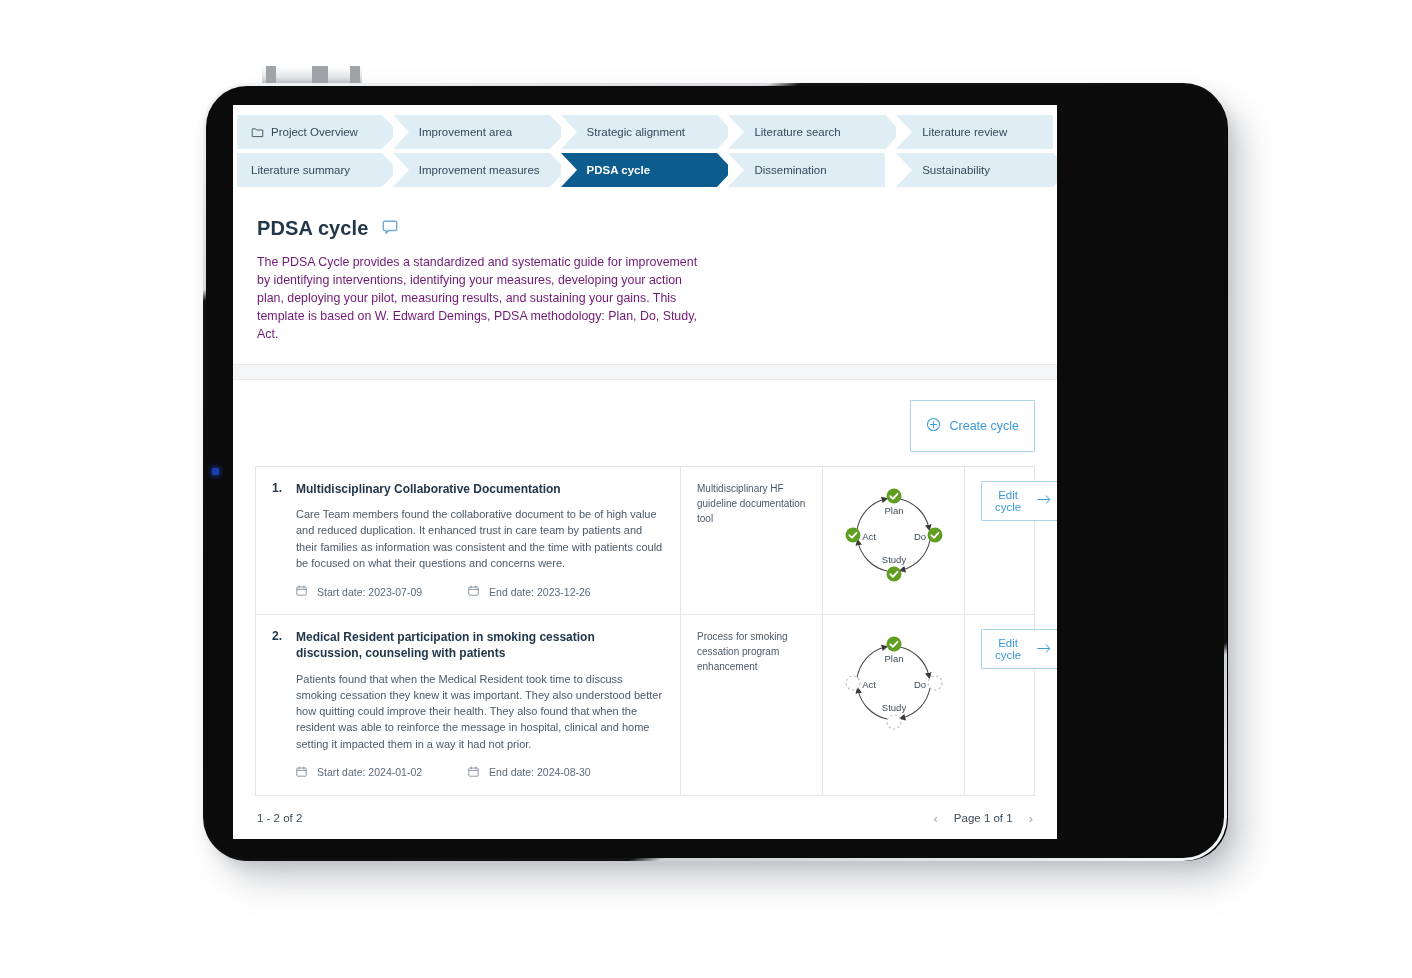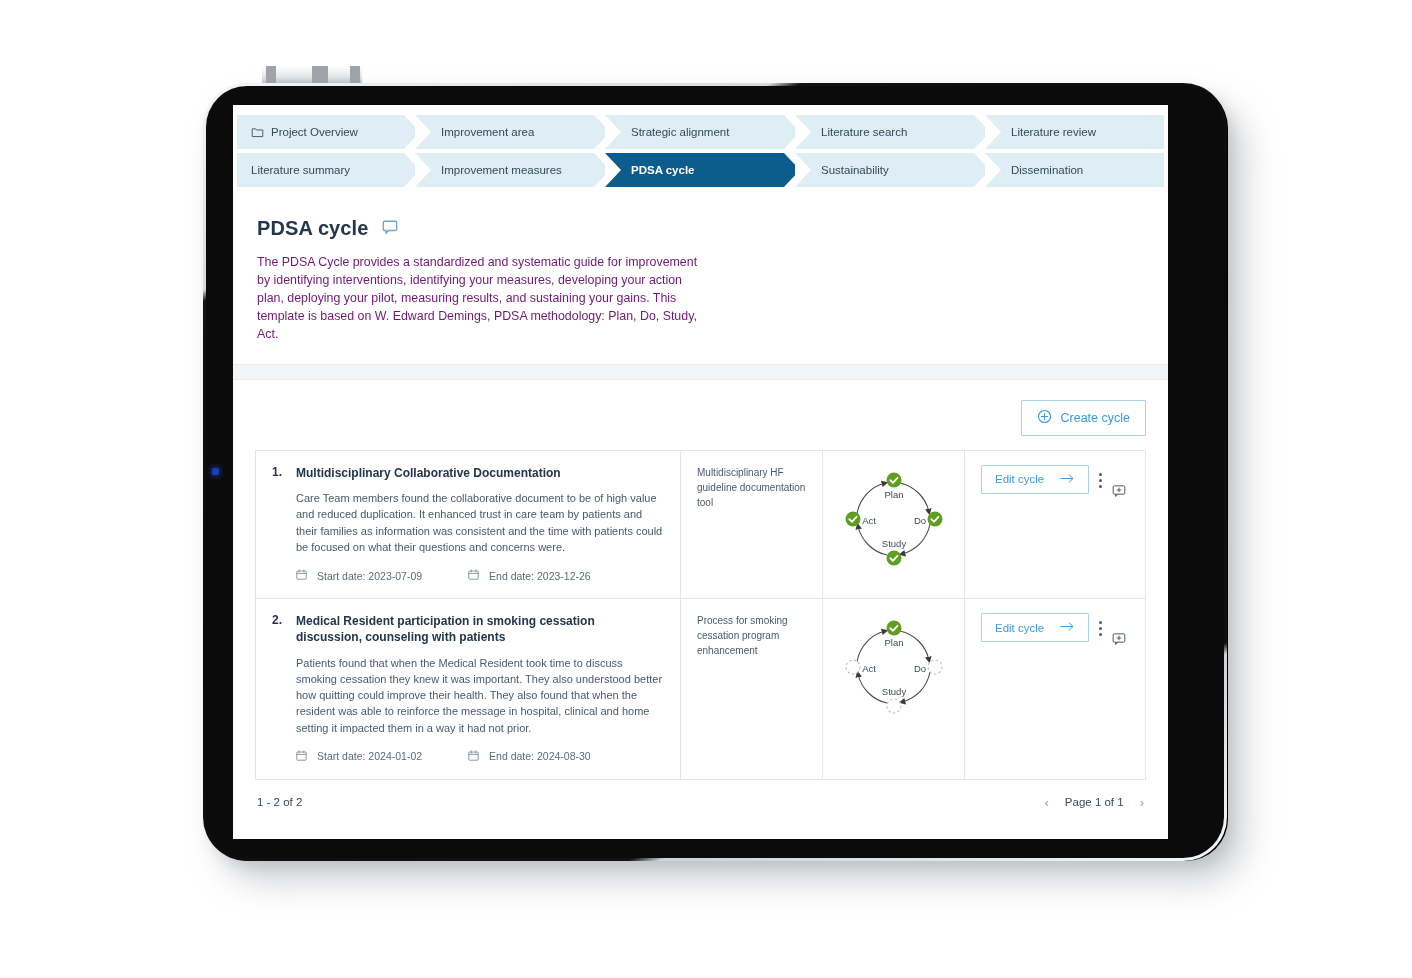--- a/index.html
+++ b/index.html
@@ -67,21 +67,21 @@
     width: 7px; height: 7px;
     border-radius: 2px;
     background: #1a3fb5;
     box-shadow: 0 0 5px 2px rgba(26,63,181,0.55);
   }
 
   
   .screen {
     position: absolute;
     left: 233px; top: 105px;
-    width: 935px; height: 734px;
+    width: 824px; height: 734px;
     background: #ffffff;
     overflow: hidden;
   }
 
   
   .stage-nav {
     padding: 10px 4px 0 4px;
     background: #ffffff;
   }
   .stage-row {
@@ -174,21 +174,21 @@
   .toolbar {
     display: flex;
     justify-content: flex-end;
     padding: 20px 0 14px 0;
   }
   .btn-outline {
     border: 1px solid #a8d2ea;
     background: #ffffff;
     color: #3b9ad9;
     font-size: 12.5px;
-    padding: 8px 15px;
+    padding: 16px 15px;
     display: inline-flex;
     align-items: center;
     gap: 9px;
     cursor: pointer;
     border-radius: 1px;
     font-family: "Liberation Sans", sans-serif;
   }
 
   
   .tbl {
@@ -329,25 +329,25 @@
       <div class="stage-row">
         <div class="stage-chip first">
           <span class="chip-label">Literature summary</span>
         </div>
         <div class="stage-chip notched">
           <span class="chip-label">Improvement measures</span>
         </div>
         <div class="stage-chip notched active">
           <span class="chip-label">PDSA cycle</span>
         </div>
+        <div class="stage-chip notched last">
+          <span class="chip-label">Dissemination</span>
+        </div>
         <div class="stage-chip notched">
           <span class="chip-label">Sustainability</span>
-        </div>
-        <div class="stage-chip notched last">
-          <span class="chip-label">Dissemination</span>
         </div>
       </div>
     </div>
 
     <div class="intro">
       <h1>
         <span>PDSA cycle</span>
         <span>
           <svg width="16" height="16" viewBox="0 0 18 18">
             <rect x="1.5" y="2.5" width="15" height="10.5" rx="1.6" fill="#ffffff" stroke="#6fa9cf" stroke-width="1.6"></rect>

